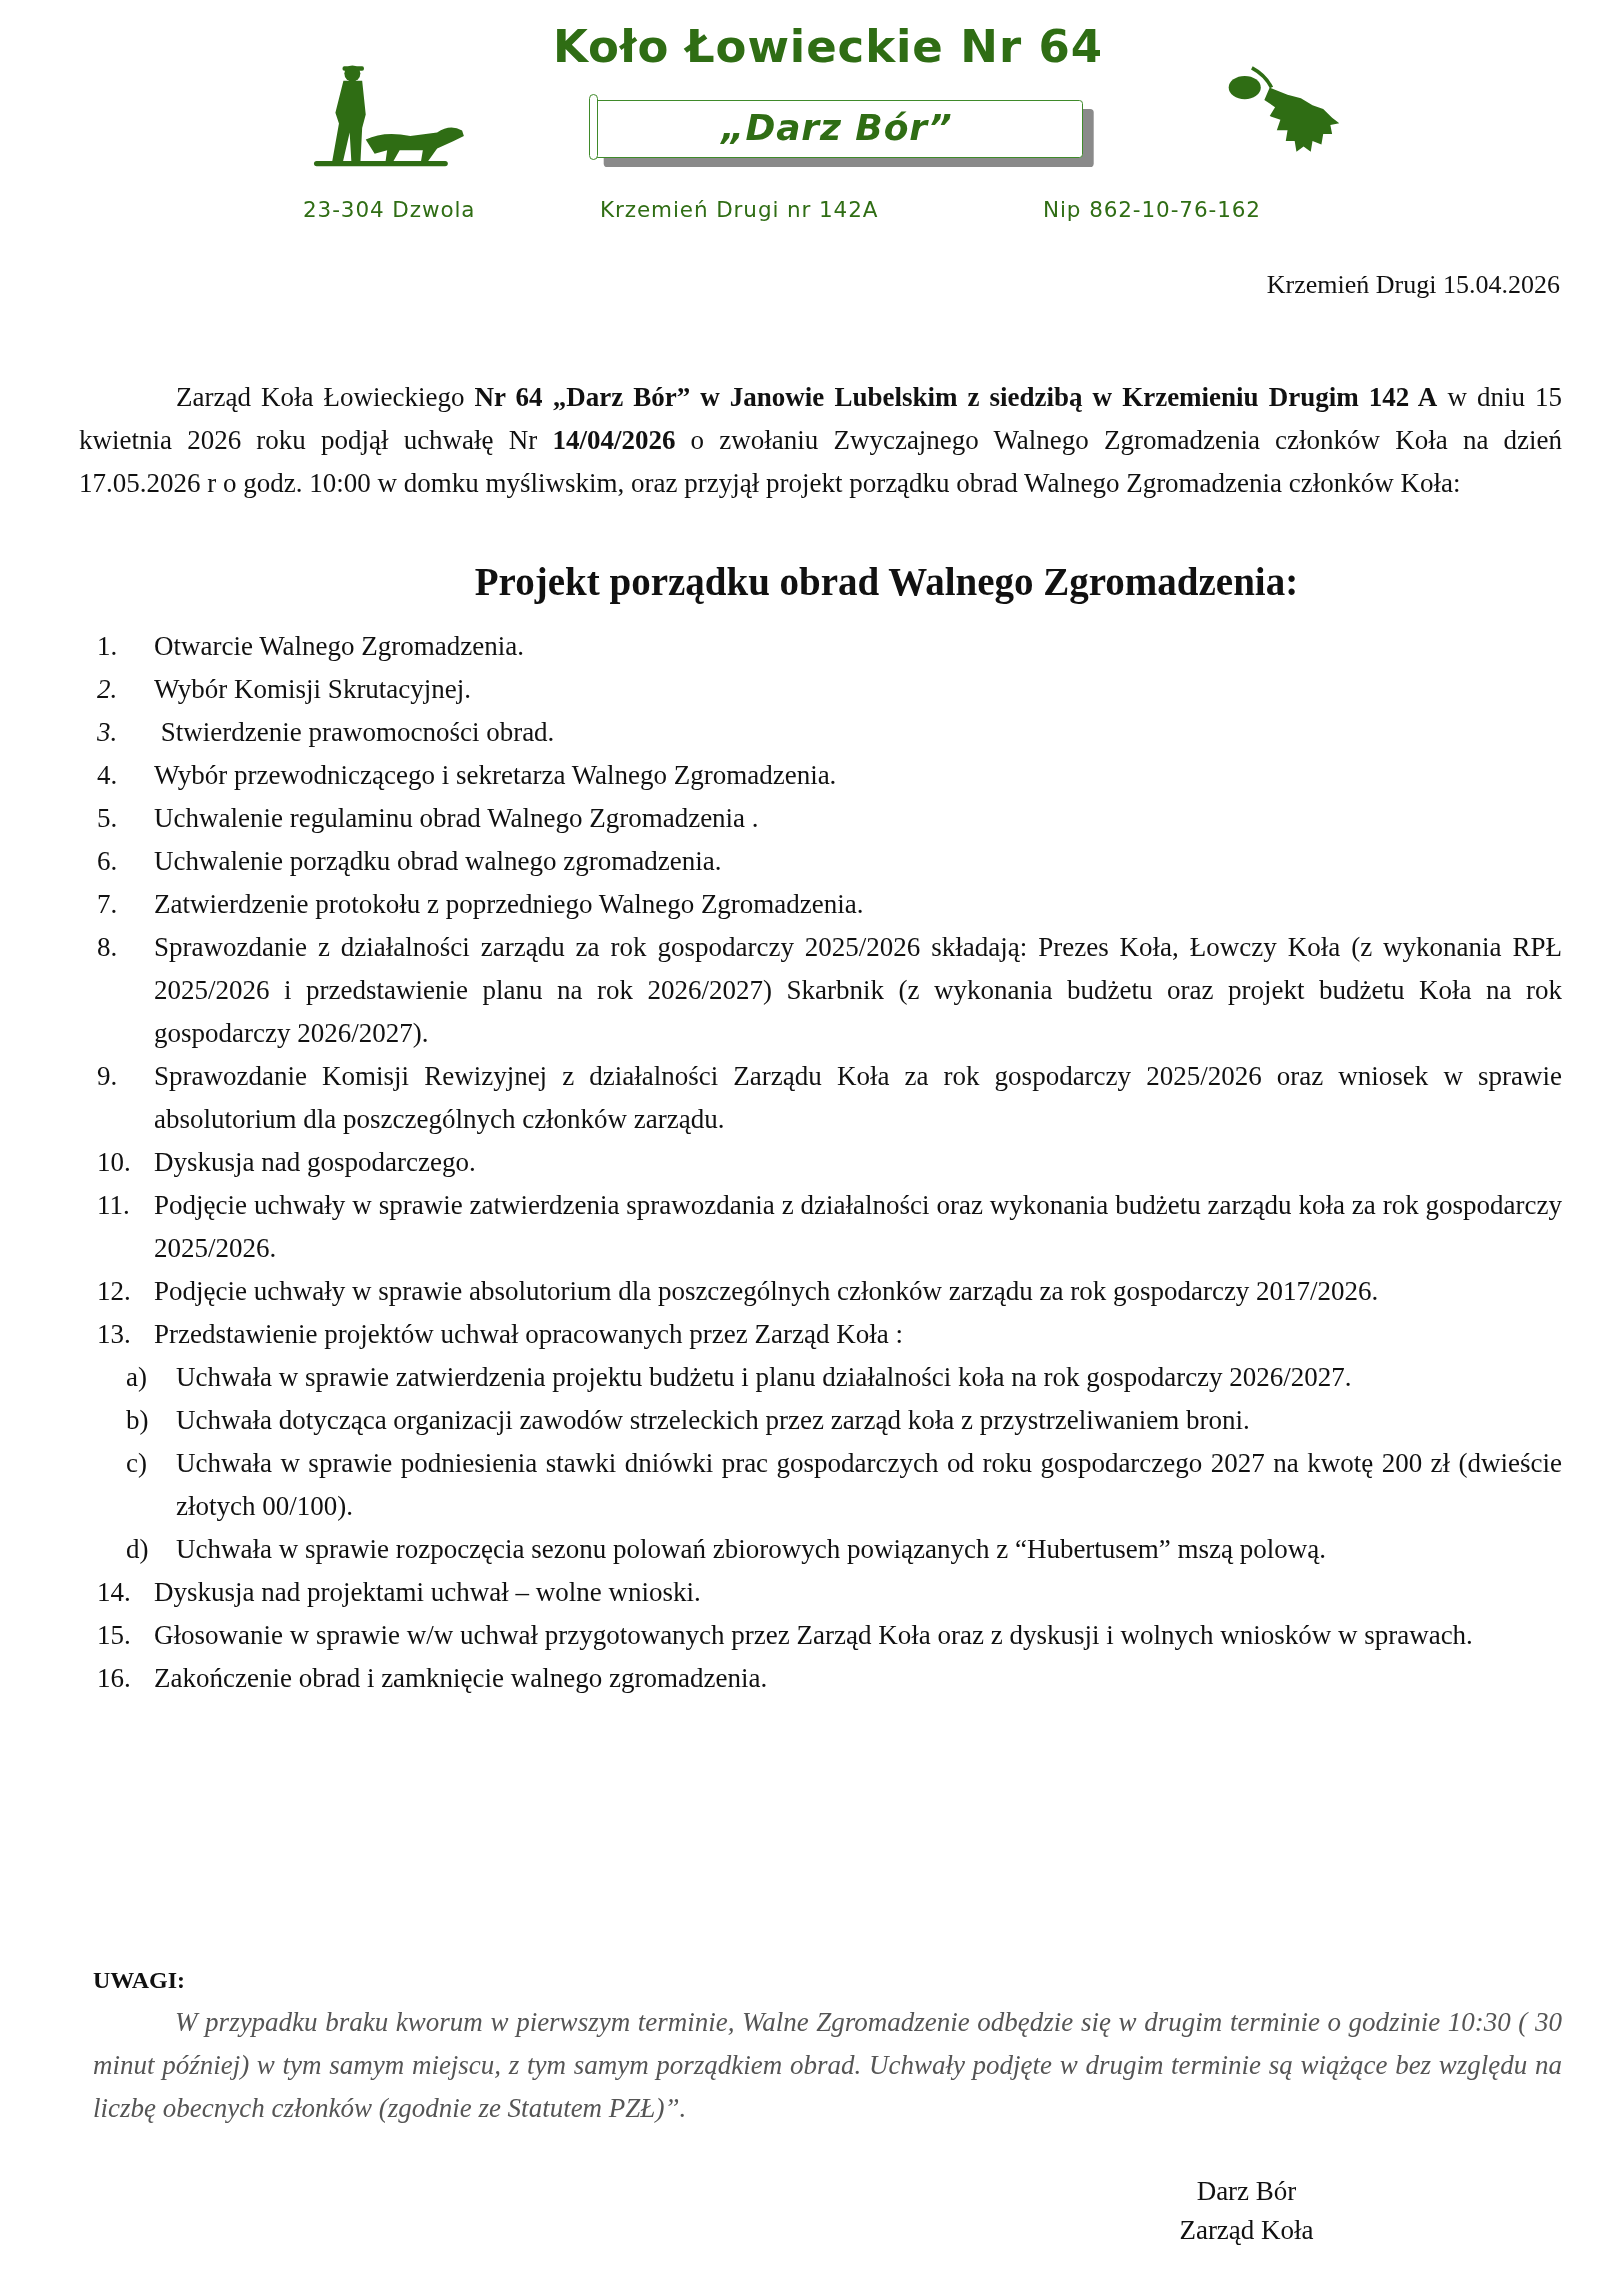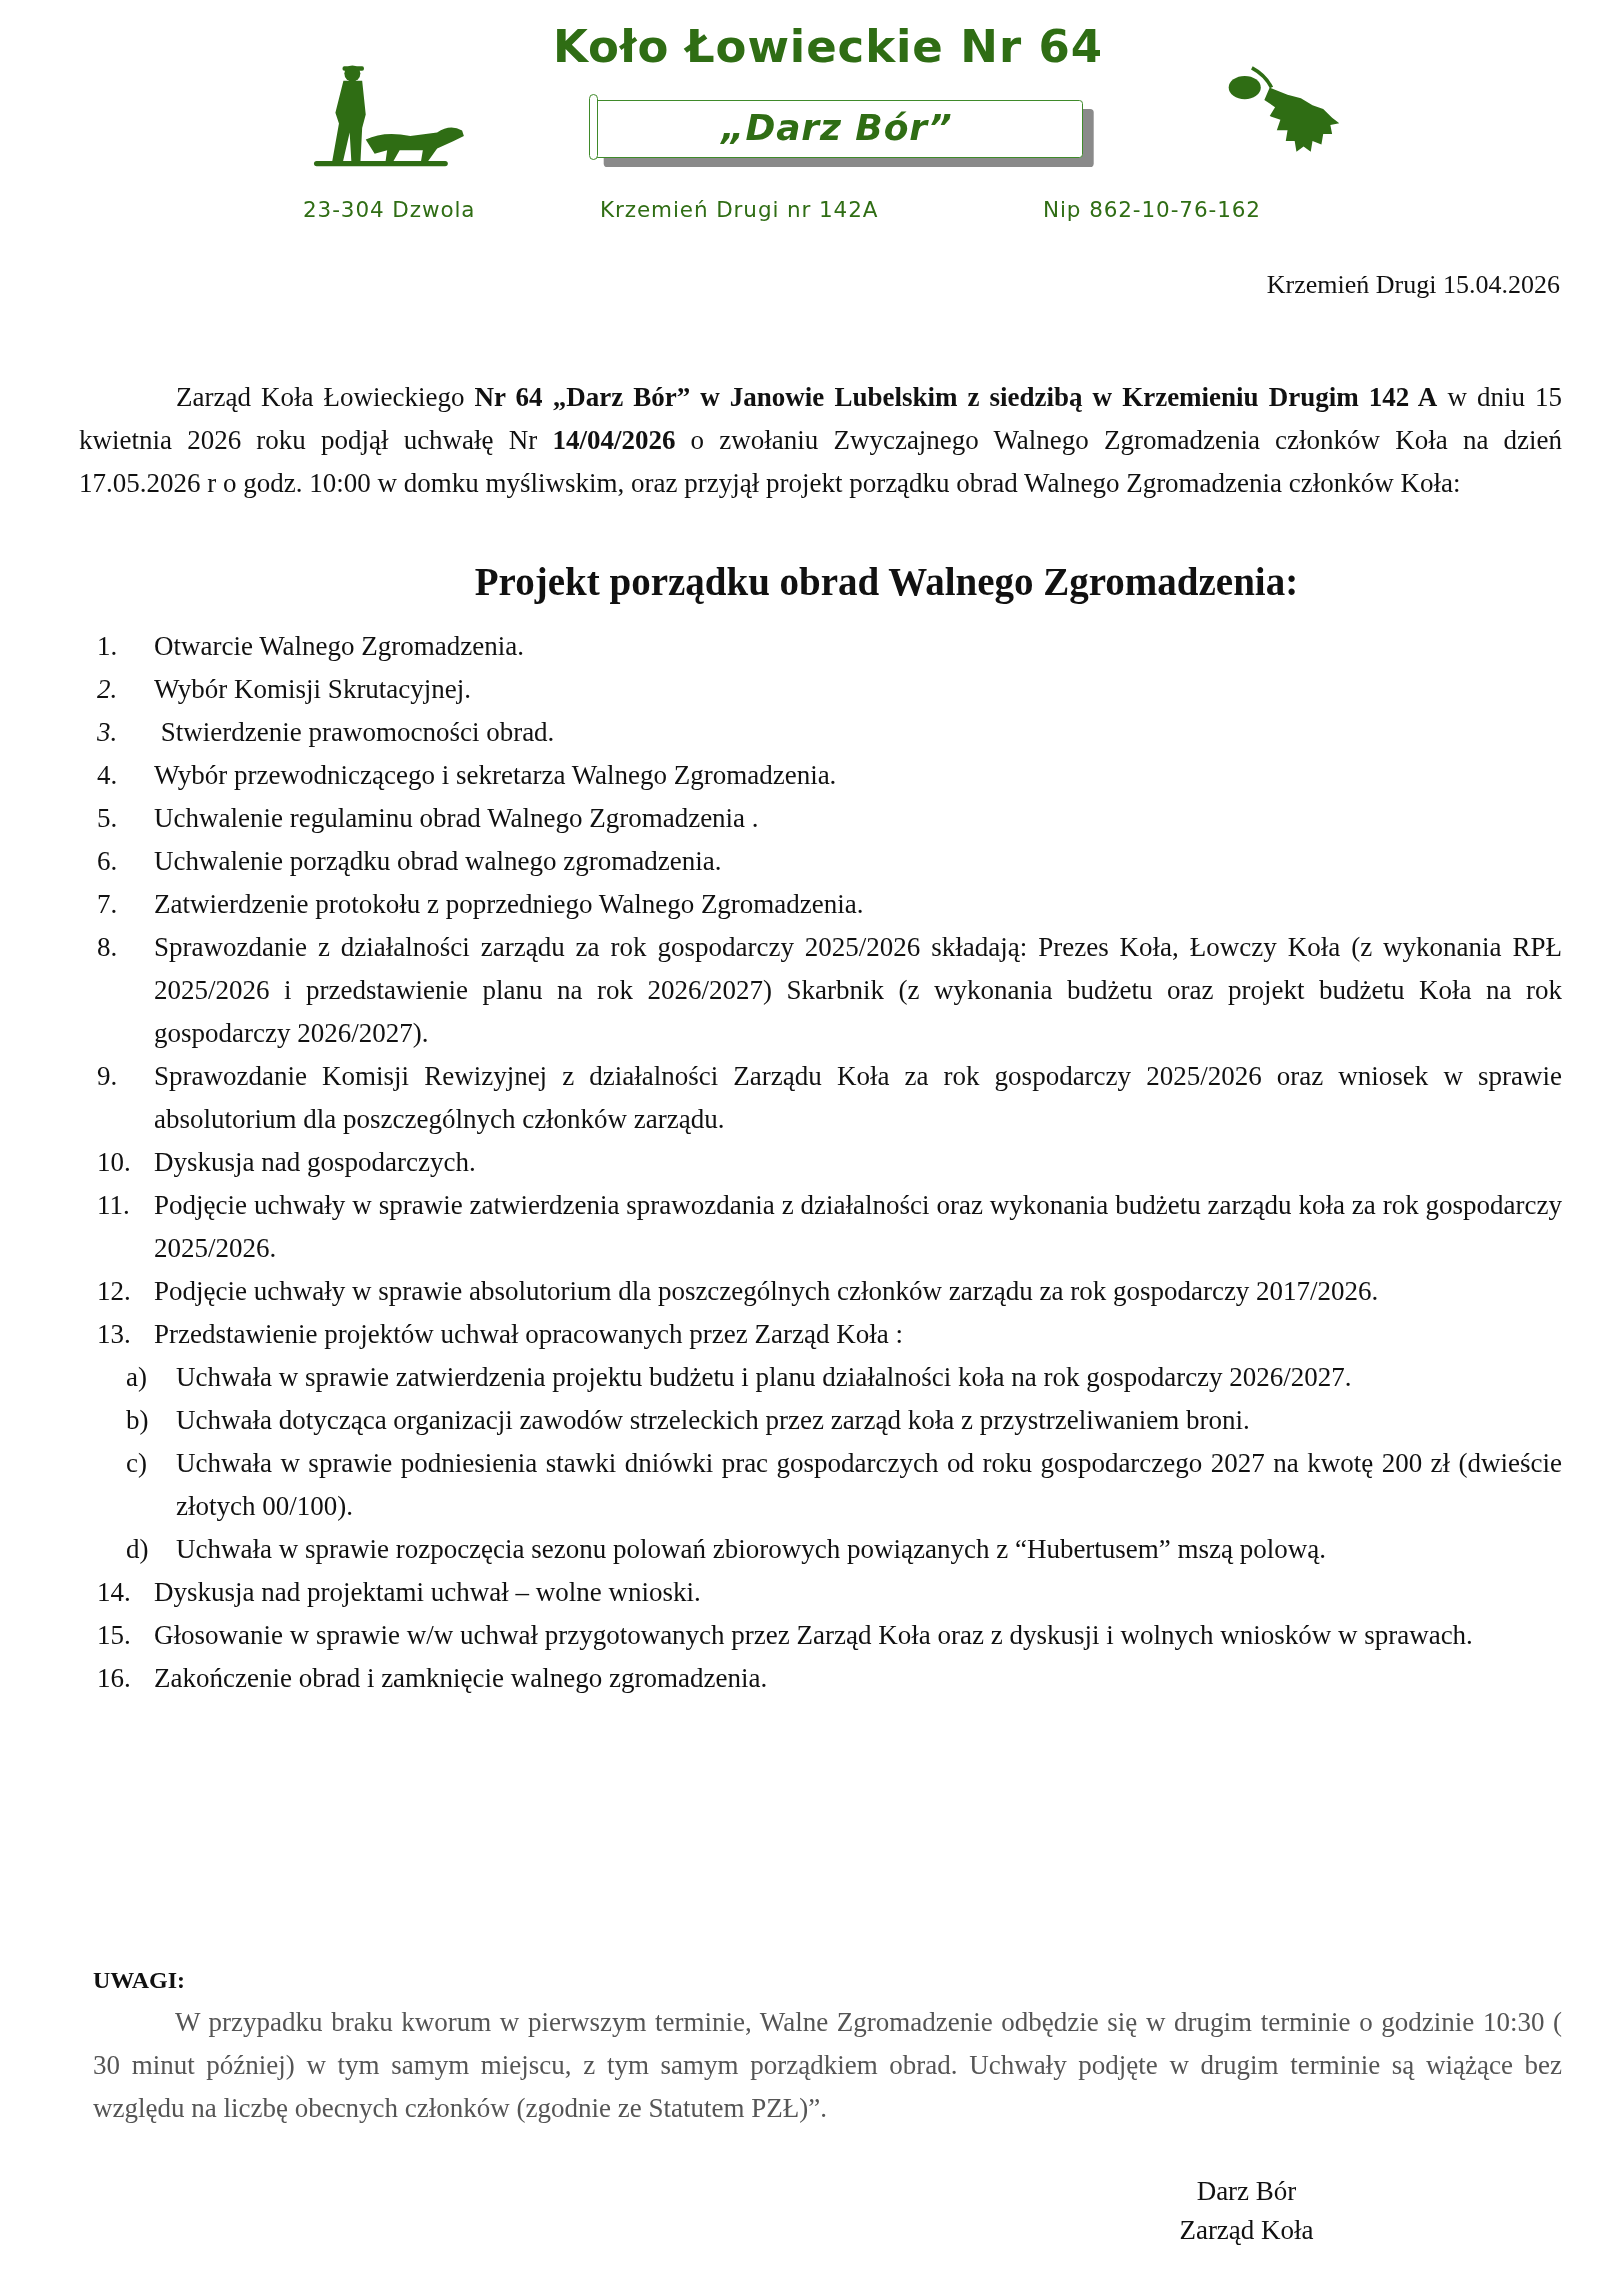--- a/index.html
+++ b/index.html
@@ -33,21 +33,21 @@
              font-weight: bold; line-height: 50px; }
   .list { left: 79px; width: 1483px; top: 625px; font-size: 27px; line-height: 43px; margin:0; padding:0; list-style:none; }
   .item { position: relative; padding-left: 75px; text-align: justify; }
   .item .num { position: absolute; left: 18px; top: 0; }
   .item .num.it { font-style: italic; }
   .sub { position: relative; padding-left: 97px; text-align: justify; }
   .sub .let { position: absolute; left: 47px; top: 0; }
 
   .notes-label { left: 93px; top: 1964px; font-size: 24px; font-weight: bold; line-height: 32px; }
   .notes-text { left: 93px; width: 1469px; top: 2001px; font-size: 27px; line-height: 43px;
-                color: #555; text-align: justify; text-indent: 82px; }
+                font-style: italic; color: #555; text-align: justify; text-indent: 82px; }
   .sign { left: 1130px; width: 233px; top: 2172px; text-align: center; font-size: 27px; line-height: 39px; }
 </style>
 </head>
 <body>
 
 <div class="abs hunter">
   <svg width="179" height="116" viewBox="0 0 200 130">
     <g fill="#2f6d14">
       <circle cx="55" cy="14" r="9"></circle>
       <rect x="44" y="6" width="24" height="5" rx="2"></rect>
@@ -82,21 +82,21 @@
 <ol class="abs list">
   <li class="item"><span class="num">1.</span><span>Otwarcie Walnego Zgromadzenia.</span></li>
   <li class="item"><span class="num it">2.</span><span>Wybór Komisji Skrutacyjnej.</span></li>
   <li class="item"><span class="num it">3.</span><span style="white-space:pre"> Stwierdzenie prawomocności obrad.</span></li>
   <li class="item"><span class="num">4.</span><span>Wybór przewodniczącego i sekretarza Walnego Zgromadzenia.</span></li>
   <li class="item"><span class="num">5.</span><span>Uchwalenie regulaminu obrad Walnego Zgromadzenia .</span></li>
   <li class="item"><span class="num">6.</span><span>Uchwalenie porządku obrad walnego zgromadzenia.</span></li>
   <li class="item"><span class="num">7.</span><span>Zatwierdzenie protokołu z poprzedniego Walnego Zgromadzenia.</span></li>
   <li class="item"><span class="num">8.</span><span>Sprawozdanie z działalności zarządu za rok gospodarczy 2025/2026 składają: Prezes Koła, Łowczy Koła (z wykonania RPŁ 2025/2026 i przedstawienie planu na rok 2026/2027) Skarbnik (z wykonania budżetu oraz projekt budżetu Koła na rok gospodarczy 2026/2027).</span></li>
   <li class="item"><span class="num">9.</span><span>Sprawozdanie Komisji Rewizyjnej z  działalności Zarządu Koła za rok gospodarczy 2025/2026 oraz wniosek w sprawie absolutorium dla poszczególnych członków zarządu.</span></li>
-  <li class="item"><span class="num">10.</span><span>Dyskusja nad gospodarczych.</span></li>
+  <li class="item"><span class="num">10.</span><span>Dyskusja nad gospodarczego.</span></li>
   <li class="item"><span class="num">11.</span><span>Podjęcie uchwały w sprawie zatwierdzenia sprawozdania z działalności oraz wykonania  budżetu zarządu koła za  rok gospodarczy 2025/2026.</span></li>
   <li class="item"><span class="num">12.</span><span>Podjęcie  uchwały  w  sprawie  absolutorium dla poszczególnych członków zarządu za rok gospodarczy 2017/2026.</span></li>
   <li class="item"><span class="num">13.</span><span>Przedstawienie projektów uchwał opracowanych przez Zarząd Koła :</span></li>
   <li class="sub"><span class="let">a)</span><span>Uchwała w sprawie zatwierdzenia projektu budżetu i planu działalności koła na rok gospodarczy 2026/2027.</span></li>
   <li class="sub"><span class="let">b)</span><span>Uchwała dotycząca organizacji zawodów strzeleckich przez zarząd koła z przystrzeliwaniem broni.</span></li>
   <li class="sub"><span class="let">c)</span><span>Uchwała w sprawie podniesienia stawki dniówki prac gospodarczych od roku gospodarczego 2027 na kwotę 200 zł (dwieście złotych 00/100).</span></li>
   <li class="sub"><span class="let">d)</span><span>Uchwała w sprawie rozpoczęcia sezonu polowań zbiorowych powiązanych z “Hubertusem” mszą polową.</span></li>
   <li class="item"><span class="num">14.</span><span>Dyskusja nad projektami uchwał  – wolne wnioski.</span></li>
   <li class="item"><span class="num">15.</span><span>Głosowanie   w sprawie w/w uchwał przygotowanych przez Zarząd Koła oraz z dyskusji i wolnych wniosków w sprawach.</span></li>
   <li class="item"><span class="num">16.</span><span>Zakończenie obrad i zamknięcie walnego zgromadzenia.</span></li>

